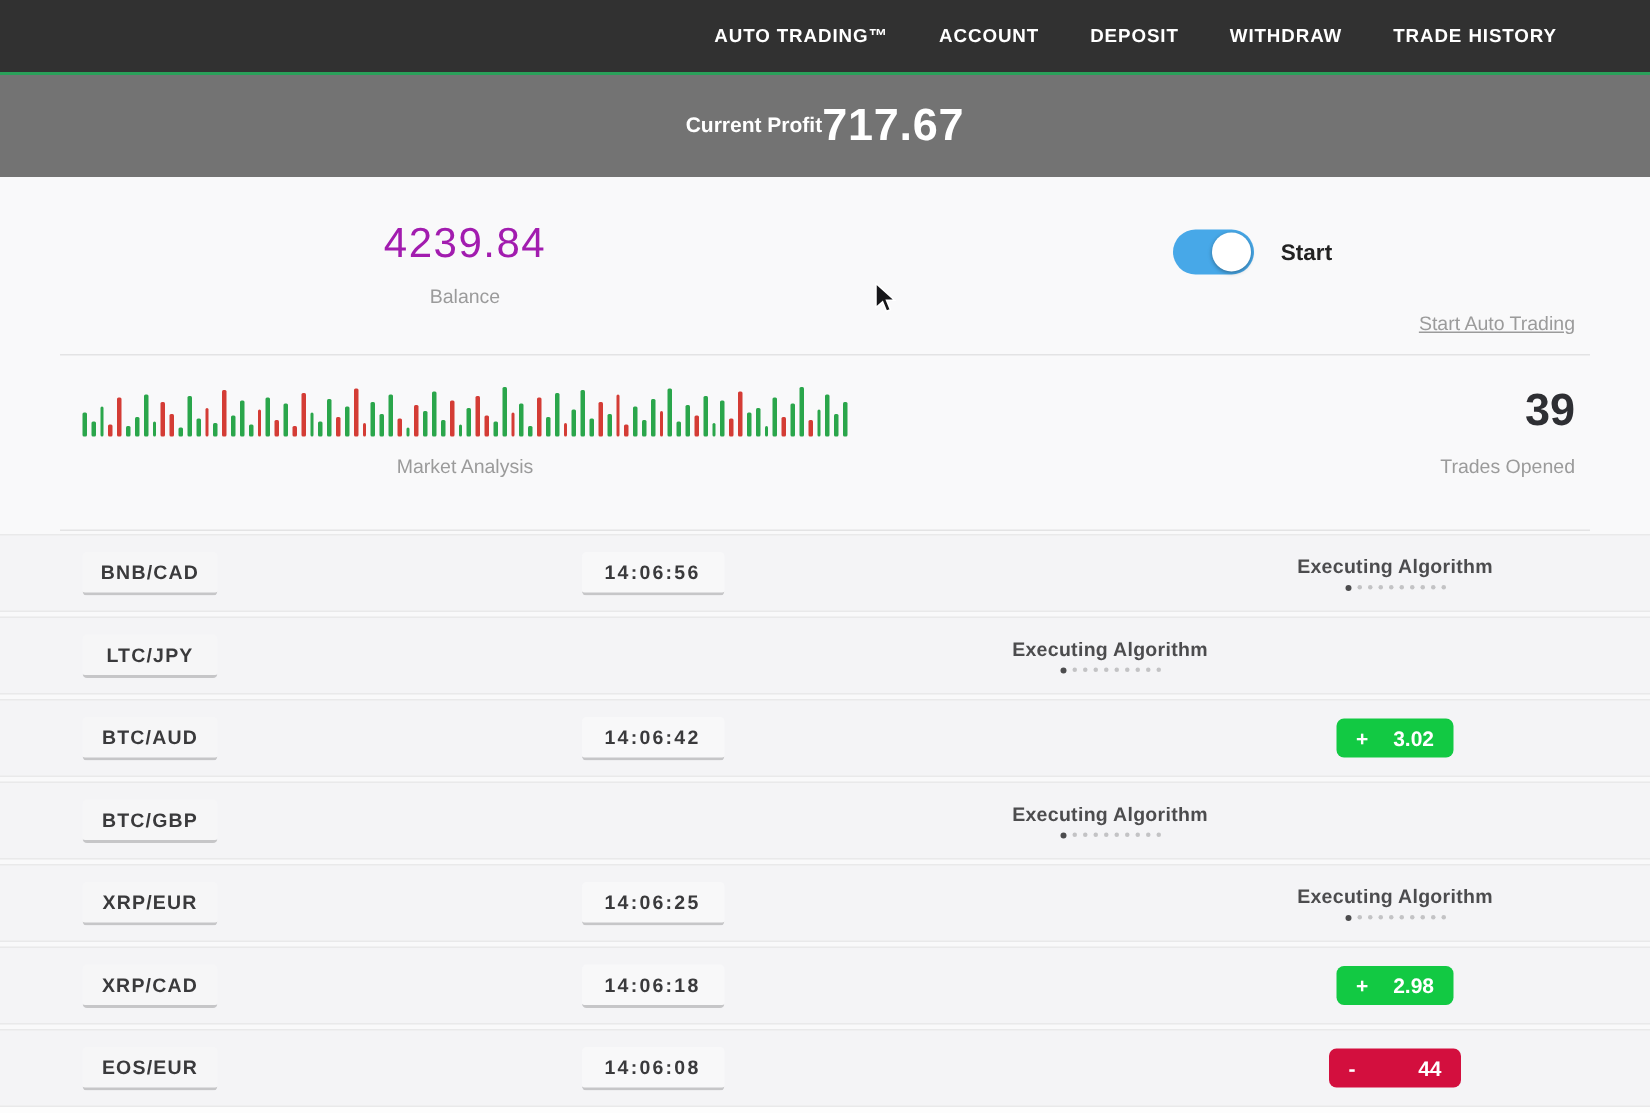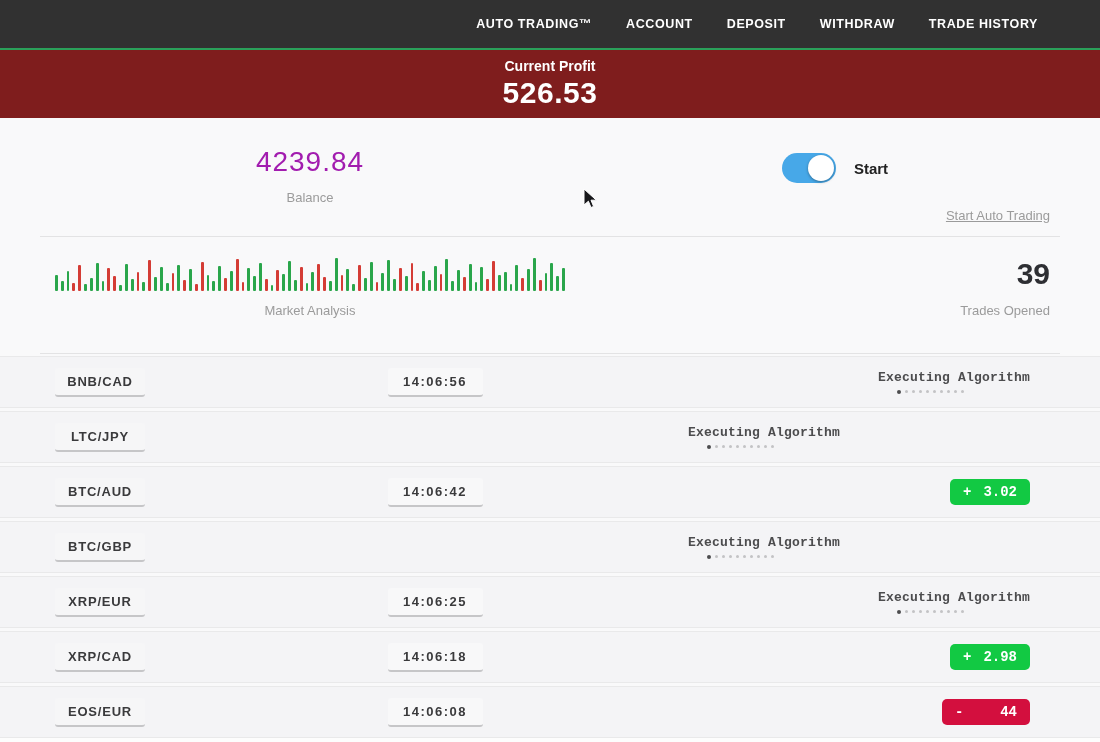--- a/index.html
+++ b/index.html
@@ -13,22 +13,22 @@
   .topnav {
     height:48px; background:#313131; display:flex; align-items:center;
     justify-content:flex-end; padding-right:62px; gap:34px;
   }
   .topnav .nav-item {
     color:#fff; font-size:12.5px; font-weight:bold; letter-spacing:0.6px;
     cursor:pointer; white-space:nowrap;
   }
   
   .banner {
-    height:70px; background:#7f1d1d; border-top:2px solid #2aa05a;
-    display:flex; flex-direction:column; align-items:center; justify-content:center;
+    height:70px; background:#737373; border-top:2px solid #2aa05a;
+    display:flex; flex-direction:row; align-items:center; justify-content:center;
     color:#fff;
   }
   .banner .banner-label { font-size:14px; font-weight:bold; margin-bottom:2px; }
   .banner .banner-value { font-size:30px; font-weight:bold; letter-spacing:0.5px; }
   
   .content { background:#f9f9fa; }
   .stats-row { display:flex; }
   .stats-left { width:620px; text-align:center; }
   .stats-right { width:430px; text-align:right; }
   .stats-1 { padding-top:28px; height:118px; }
@@ -68,21 +68,21 @@
     display:inline-block; min-width:90px; text-align:center; padding:6px 12px;
     background:#f6f6f7; border-radius:3px; border-bottom:2px solid #c6c6c8;
     font-size:13px; font-weight:bold; letter-spacing:0.8px; color:#3a3a3c; cursor:default;
   }
   .col-time { width:190px; text-align:center; }
   .time-badge {
     display:inline-block; min-width:95px; text-align:center; padding:6px 10px;
     background:#f8f8f9; border-radius:3px; border-bottom:2px solid #c6c6c8;
     font-size:13px; font-weight:bold; letter-spacing:1.5px; color:#3a3a3c;
   }
-  .col-status { margin-left:300px; width:200px; text-align:right;font-family:Liberation Mono, monospace; }
+  .col-status { margin-left:300px; width:200px; text-align:center; }
   .executing-label { font-size:13px; font-weight:bold; color:#4c4c4e; letter-spacing:0.2px; }
   .dots { display:flex; justify-content:center; gap:4px; margin-top:5px; }
   .dots i { width:3px; height:3px; border-radius:50%; background:#c3c3c5; }
   .dots i.active { background:#4c4c4e; width:4px; height:4px; margin-top:-0.5px; }
   .result-badge {
     display:inline-flex; justify-content:space-between; align-items:center;
     min-width:78px; padding:5px 13px; border-radius:5px; color:#fff;
     font-size:14px; font-weight:bold; gap:12px;
   }
   .result-badge.profit { background:#12c943; }
@@ -98,21 +98,21 @@
       <span class="nav-item">AUTO TRADING™</span>
       <span class="nav-item">ACCOUNT</span>
       <span class="nav-item">DEPOSIT</span>
       <span class="nav-item">WITHDRAW</span>
       <span class="nav-item">TRADE HISTORY</span>
     </div>
 </nav>
 
 <header class="banner">
   <div class="banner-label">Current Profit</div>
-  <div class="banner-value">526.53</div>
+  <div class="banner-value">717.67</div>
 </header>
 
 <main class="content">
 
   <section class="stats-row stats-1">
     <div class="stats-left">
       <div class="balance-value">4239.84</div>
       <div class="muted-label">Balance</div>
     </div>
     <div class="stats-right">

